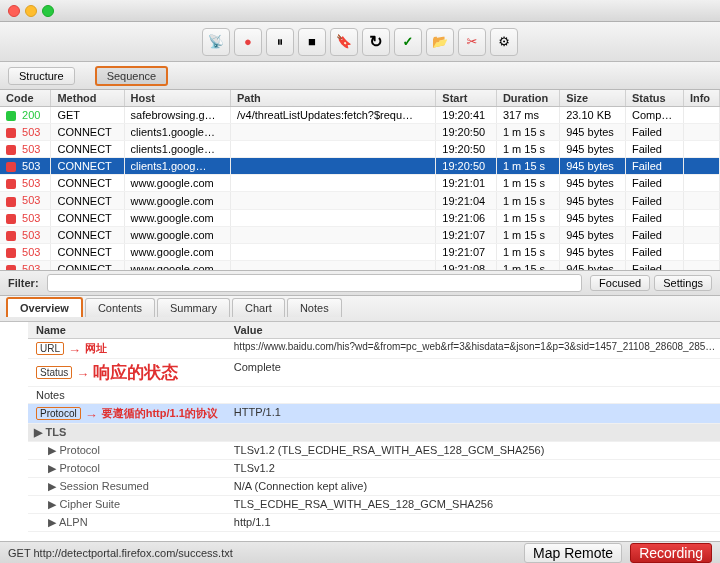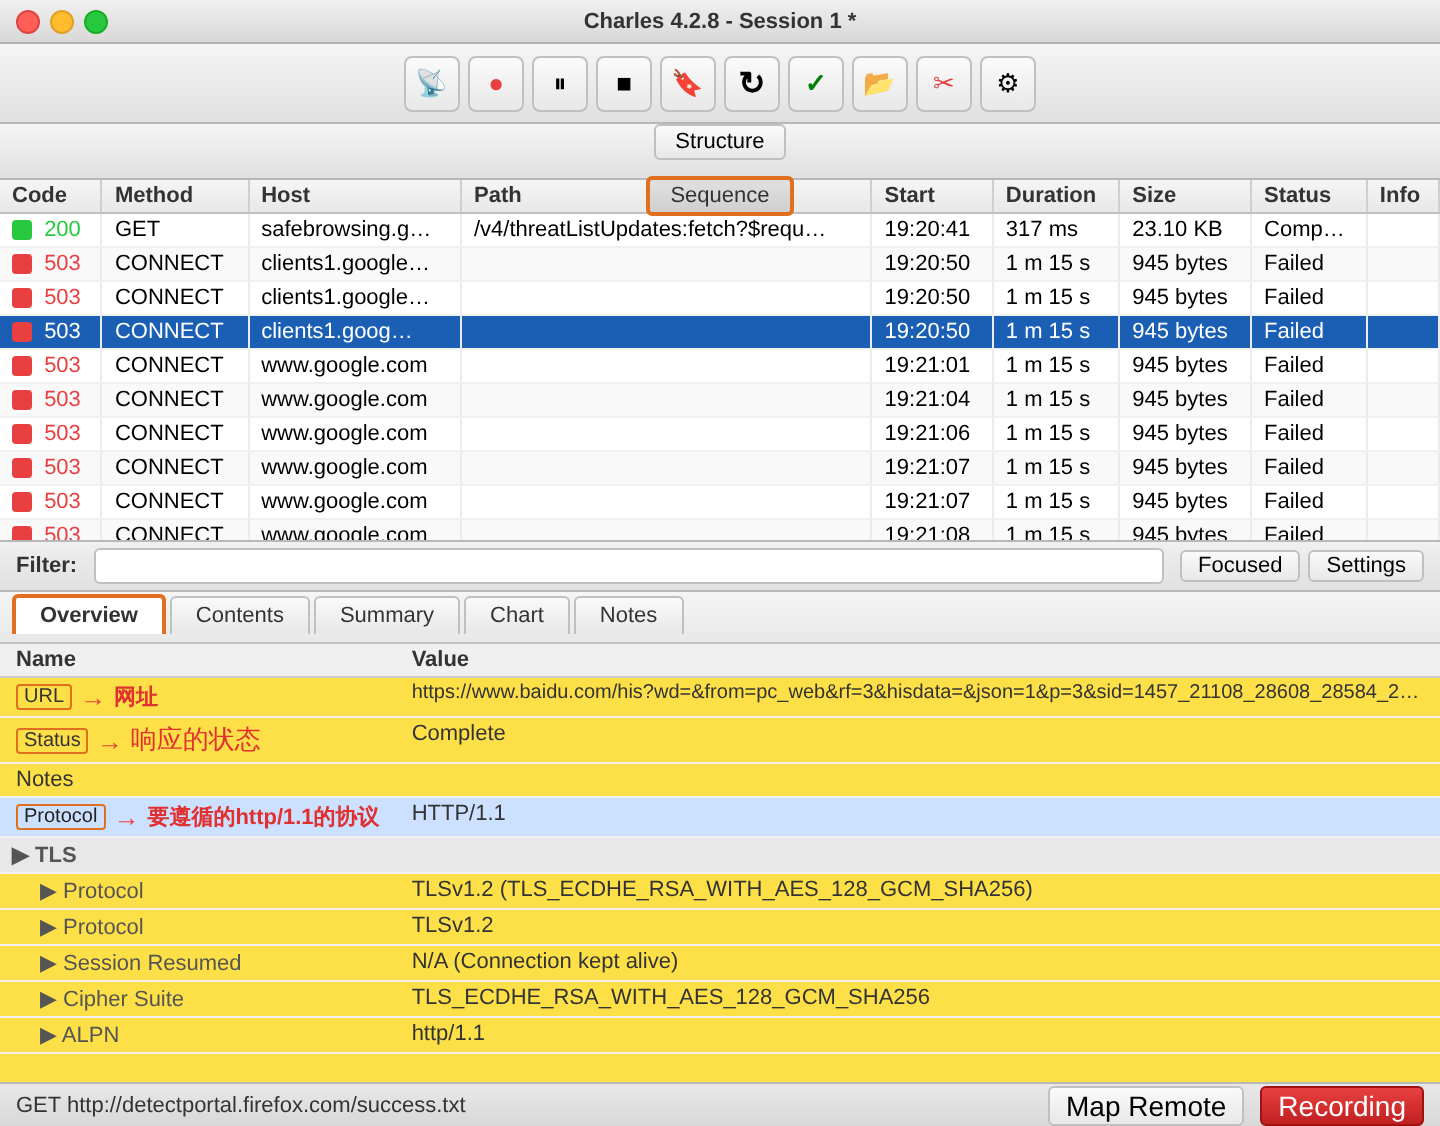--- a/index.html
+++ b/index.html
@@ -63,22 +63,21 @@
     }
 
     
     .view-toggle {
       height: 28px;
       background: linear-gradient(to bottom, #f5f5f5, #e0e0e0);
       border-bottom: 1px solid #b8b8b8;
       display: flex;
       align-items: center;
       padding: 0 8px;
-      gap: 8px;
-      flex-direction: column;
+      gap: 20px;
     }
     .view-btn {
       padding: 2px 10px;
       border: 1px solid #c0c0c0;
       border-radius: 3px;
       background: linear-gradient(to bottom, #fafafa, #e8e8e8);
       font-size: 11px;
       cursor: pointer;
     }
     .view-btn.active {
@@ -173,24 +172,25 @@
     }
     .detail-tab.active {
       background: #fff;
       border: 2px solid #e07020;
       border-bottom: none;
       font-weight: 600;
     }
 
     
     .detail-panel {
-      background: #fde047;
+      background: #ffffff;
       flex: 1;
       overflow-y: auto;
       height: calc(563px - 22px - 40px - 28px - 180px - 26px - 26px - 22px);
+      padding-left: 28px;
     }
     .detail-table {
       width: 100%;
       border-collapse: collapse;
       font-size: 11px;
     }
     .detail-table td {
       padding: 2px 8px;
       border-bottom: 1px solid #f0f0f0;
       vertical-align: top;
@@ -231,21 +231,20 @@
   </style>
 </head>
 <body>
 
 <div class="title-bar">
   <div class="window-controls">
     <div class="wc wc-close"></div>
     <div class="wc wc-min"></div>
     <div class="wc wc-max"></div>
   </div>
-  <span class="title-bar-title">Charles 4.2.8 - Session 1 *</span>
 </div>
 
 <div class="toolbar">
   <div class="toolbar-btn">📡</div>
   <div class="toolbar-btn" style="color:#e84040;">●</div>
   <div class="toolbar-btn">⏸</div>
   <div class="toolbar-btn">■</div>
   <div class="toolbar-btn" style="color:#5080e0;">🔖</div>
   <div class="toolbar-btn" style="font-size:16px; font-weight:bold;">↻</div>
   <div class="toolbar-btn" style="color:green; font-weight:bold;">✓</div>
@@ -451,21 +450,21 @@
     <span style="color:#e03030;font-size:11px;font-weight:700;font-family:'PingFang SC','Microsoft YaHei',sans-serif;">网址</span>
   </div>
 </td>
 <td class="val-col" style="font-size:10px;overflow:hidden;text-overflow:ellipsis;white-space:nowrap;max-width:500px;">https://www.baidu.com/his?wd=&amp;from=pc_web&amp;rf=3&amp;hisdata=&amp;json=1&amp;p=3&amp;sid=1457_21108_28608_28584_26350_28518_…</td>
 </tr>
         <tr>
 <td class="key-col">
   <div style="display:flex;align-items:center;gap:4px;">
     <span style="border:1.5px solid #e07020;border-radius:2px;padding:0 3px;font-size:10px;">Status</span>
     <span style="color:#e84040;font-size:13px;font-weight:bold;">→</span>
-    <span style="color:#e03030;font-size:13px;font-weight:400;font-family:'PingFang SC','Microsoft YaHei',sans-serif;text-align:right;">响应的状态</span>
+    <span style="color:#e03030;font-size:17px;font-weight:700;font-family:'PingFang SC','Microsoft YaHei',sans-serif;text-align:right;">响应的状态</span>
   </div>
 </td>
 <td class="val-col">Complete</td>
 </tr>
         <tr>
           <td class="key-col">Notes</td>
           <td class="val-col"></td>
         </tr>
         <tr style="background: rgb(204, 224, 255);">
 <td class="key-col" style="color:#222;">

